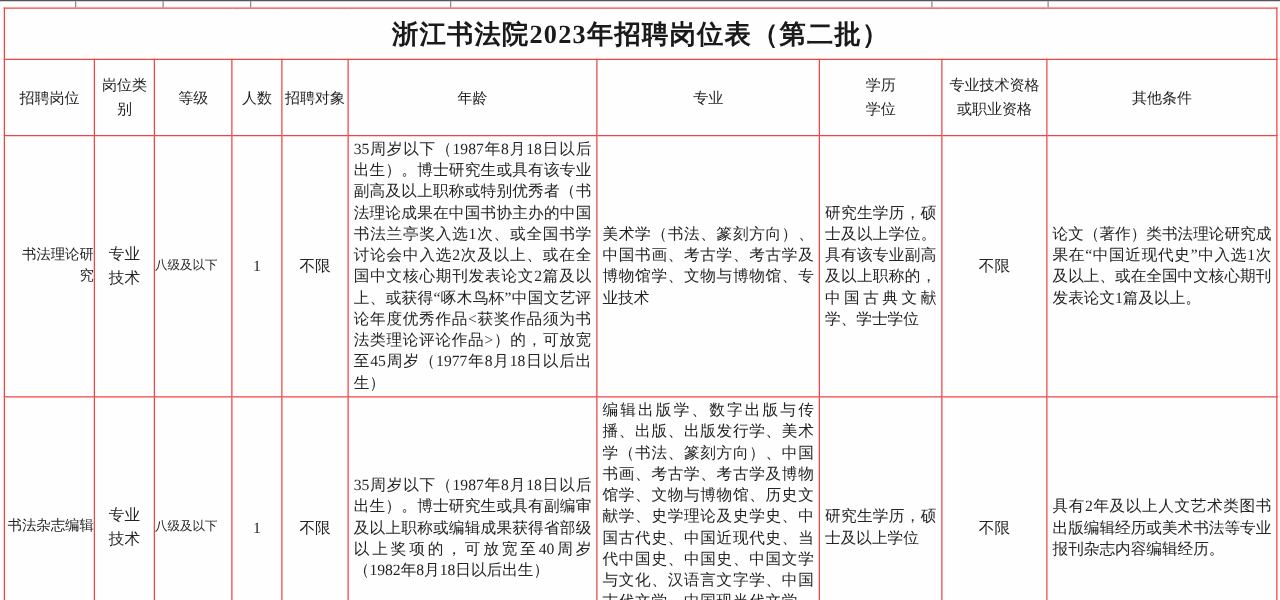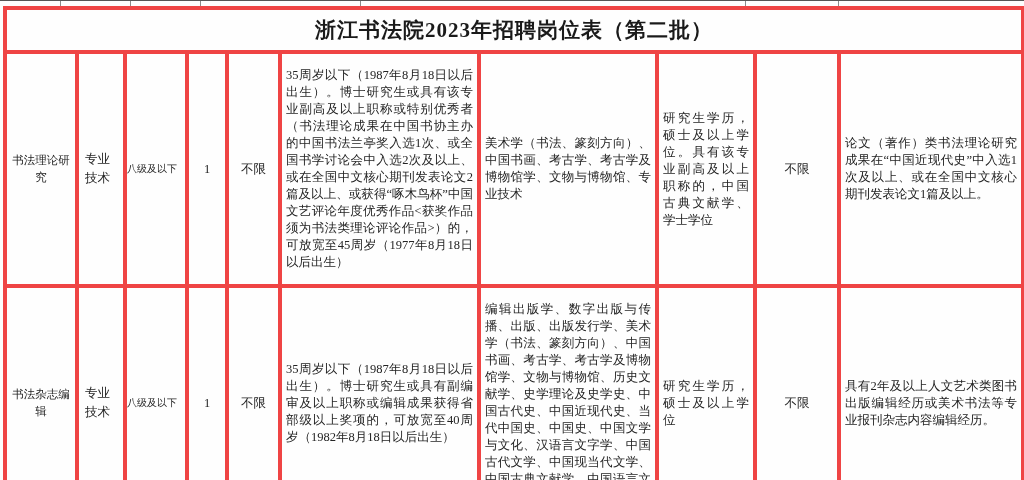--- a/index.html
+++ b/index.html
@@ -19,43 +19,43 @@
   }
   .stub {
     position: absolute; top: 0; width: 1px; height: 6px; background: #8a8a8a;
   }
   table.job-table {
     position: absolute; left: 3px; top: 6px; width: 1018px;
     border-collapse: collapse; table-layout: fixed;
     background: #fefefe;
   }
   th, td {
-    border: 4px solid #ef4444;
+    border: 1px solid #ef4444;
     vertical-align: middle;
     overflow: hidden;
     font-family: Liberation Serif, serif;
   }
   th { font-weight: normal; }
   .title-cell {
     height: 38px; text-align: center;
     font-size: 21px; font-weight: bold; letter-spacing: 1px;
     color: #1a1a1a;
   }
   .header-row th {
     height: 60px; text-align: center;
     font-size: 12px; line-height: 1.55;
     white-space: pre-line; padding: 0 2px;
     color: #1f1f1f;
   }
   td { font-size: 12.5px; line-height: 1.36; color: #242424; }
-  .c-pos { text-align: center; font-size: 11.5px; line-height: 1.5; white-space: pre-line; padding: 0; }
-  .c-cat { font-size: 12.5px; line-height: 1.5; padding: 0 6px; }
+  .c-pos { text-align: right; font-size: 11.5px; line-height: 1.5; white-space: pre-line; padding: 0; }
+  .c-cat { text-align: center; font-size: 12.5px; line-height: 1.5; padding: 0 6px; }
   .c-grade { text-align: left; font-size: 10px; white-space: nowrap; padding: 0; }
   .c-small { text-align: center; font-size: 12.5px; }
-  .c-text { text-align: justify; padding: 13px 4px; }
+  .c-text { text-align: justify; padding: 2px 4px; }
   tr.row-1 td { height: 194px; }
   tr.row-2 td { height: 170px; }
 </style>
 </head>
 <body>
 
 <div class="page">
 
   <div class="top-remnant">
     <div class="stub" style="left:60px"></div>
@@ -76,20 +76,34 @@
         <col style="width:199px">
       <col style="width:178px">
         <col style="width:98px">
         <col style="width:84px">
       <col style="width:184px">
     </colgroup>
     <thead>
       <tr>
         <th class="title-cell" colspan="10">浙江书法院2023年招聘岗位表（第二批）</th>
       </tr>
+      <tr class="header-row">
+        <th>招聘岗位</th>
+        <th>岗位类别</th>
+        <th>等级</th>
+        <th>人数</th>
+        <th>招聘对象</th>
+        <th>年龄</th>
+        <th>专业</th>
+        <th>学历
+学位</th>
+        <th>专业技术资格
+或职业资格</th>
+        <th>其他条件</th>
+      </tr>
     </thead>
     <tbody>
       <tr class="row-1">
         <td class="c-pos">书法理论研
 究</td>
         <td class="c-cat">专业技术</td>
         <td class="c-grade">八级及以下</td>
         <td class="c-small">1</td>
         <td class="c-small">不限</td>
         <td class="c-text">35周岁以下（1987年8月18日以后出生）。博士研究生或具有该专业副高及以上职称或特别优秀者（书法理论成果在中国书协主办的中国书法兰亭奖入选1次、或全国书学讨论会中入选2次及以上、或在全国中文核心期刊发表论文2篇及以上、或获得“啄木鸟杯”中国文艺评论年度优秀作品&lt;获奖作品须为书法类理论评论作品&gt;）的，可放宽至45周岁（1977年8月18日以后出生）</td>

